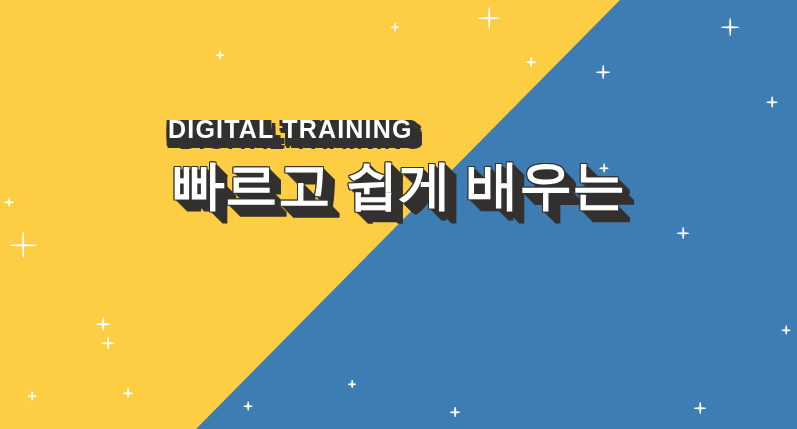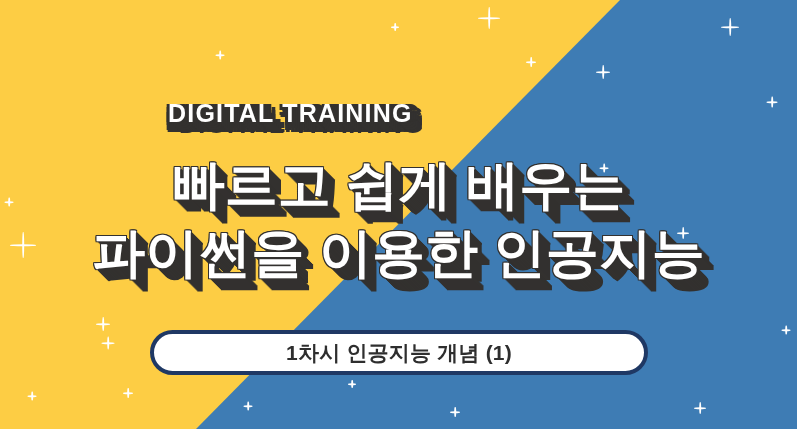--- a/index.html
+++ b/index.html
@@ -60,21 +60,21 @@
     width: 100%;
     height: 1.6px;
     border-radius: 50%;
     filter: blur(0.4px);
   }
 
   
   .eyebrow {
     position: absolute;
     left: 168px;
-    top: 101px;
+    top: 117px;
     font-size: 25px;
     font-weight: bold;
     letter-spacing: 1.2px;
     color: #ffffff;
     line-height: 1;
     white-space: nowrap;
     text-shadow:
        2px 0 0 #33312F,  4px 0 0 #33312F,  6px 0 0 #33312F,  8px 0 0 #33312F,
        2px 2px 0 #33312F, 4px 4px 0 #33312F, 6px 6px 0 #33312F, 8px 8px 0 #33312F,
        9px 9px 0 #33312F, 10px 10px 0 #33312F, 11px 11px 0 #33312F,
@@ -168,20 +168,16 @@
       <div class="sparkle" style="left: 694px; top: 402px; width: 12px; height: 12px;"></div>
       <div class="sparkle" style="left: 450px; top: 407px; width: 10px; height: 10px;"></div>
       <div class="sparkle" style="left: 781.5px; top: 325.5px; width: 9px; height: 9px;"></div>
       <div class="sparkle" style="left: 243.5px; top: 401.5px; width: 9px; height: 9px;"></div>
     </div>
 
   <div class="eyebrow">DIGITAL TRAINING</div>
 
   <div class="headline">
     <span class="headline-line">빠르고 쉽게 배우는</span>
-    <span class="headline-line">파이썬을 이용한 인공지능</span>
   </div>
 
-  <div class="subtitle-pill">
-    <span class="subtitle-text">1차시 인공지능 개념 (1)</span>
-  </div>
 
 </div>
 
 </body></html>

